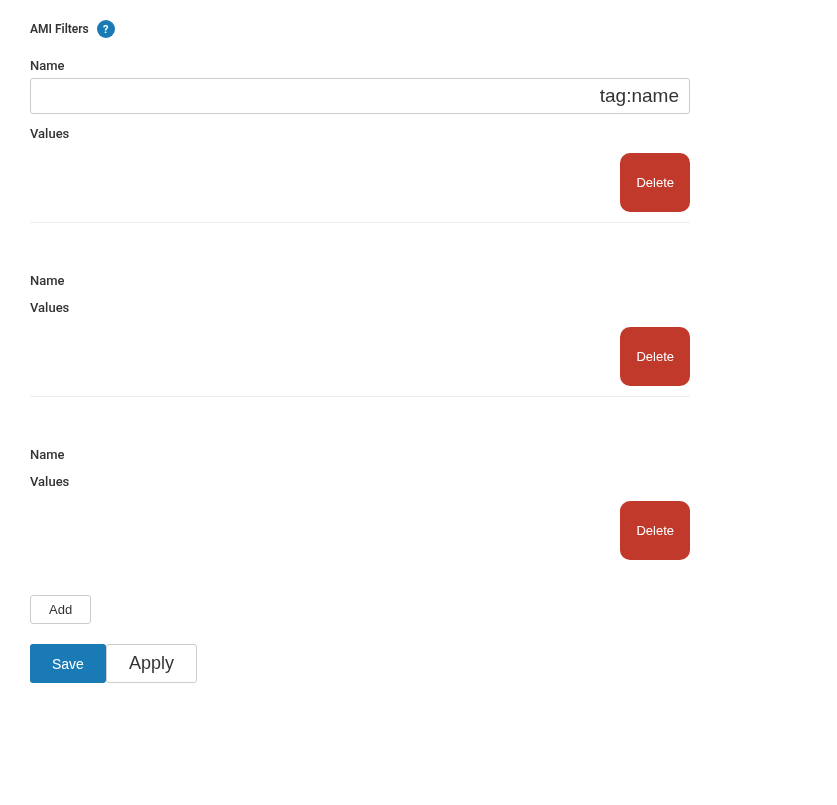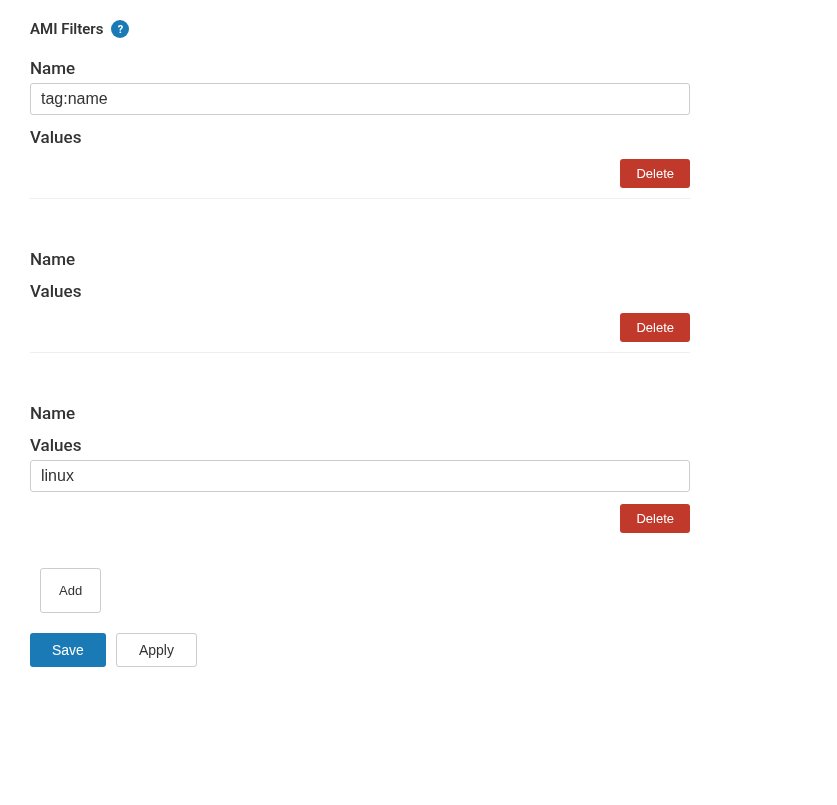--- a/index.html
+++ b/index.html
@@ -17,21 +17,21 @@
     }
 
     .section-header {
       display: flex;
       align-items: center;
       gap: 8px;
       margin-bottom: 20px;
     }
 
     .section-title {
-      font-size: 15px;
+      font-size: 12px;
       font-weight: 600;
       color: #333;
     }
 
     .help-icon {
       display: inline-flex;
       align-items: center;
       justify-content: center;
       width: 18px;
       height: 18px;
@@ -42,95 +42,94 @@
       font-weight: bold;
       cursor: pointer;
     }
 
     .filter-block {
       margin-bottom: 20px;
       padding-bottom: 10px;
     }
 
     .field-label {
-      font-size: 17px;
+      font-size: 13px;
       font-weight: 500;
       color: #333;
       margin-bottom: 5px;
     }
 
     .field-input {
       width: 100%;
       max-width: 660px;
       padding: 6px 10px;
       border: 1px solid #ccc;
       border-radius: 3px;
-      font-size: 16px;
+      font-size: 19px;
       color: #333;
       outline: none;
+      text-align: right;
     }
 
     .field-group {
       margin-bottom: 12px;
     }
 
     .delete-row {
       display: flex;
       justify-content: flex-end;
       max-width: 660px;
       margin-top: 8px;
     }
 
     .btn-delete {
       background-color: #c0392b;
       color: white;
       border: none;
-      padding: 7px 16px;
-      border-radius: 3px;
+      padding: 22px 16px;
+      border-radius: 10px;
       font-size: 13px;
       cursor: pointer;
       font-weight: 500;
     }
 
     .btn-add {
       background-color: #fff;
       color: #333;
       border: 1px solid #ccc;
-      padding: 14px 18px;
+      padding: 6px 18px;
       border-radius: 3px;
       font-size: 13px;
       cursor: pointer;
       margin-top: 5px;
-      margin-left: 10px;
     }
 
     .footer-buttons {
       display: flex;
-      gap: 10px;
       margin-top: 20px;
     }
 
     .btn-save {
       background-color: #1a7ab5;
       color: white;
       border: none;
       padding: 8px 22px;
       border-radius: 3px;
       font-size: 14px;
       cursor: pointer;
       font-weight: 500;
     }
 
     .btn-apply {
       background-color: #fff;
       color: #333;
       border: 1px solid #ccc;
       padding: 8px 22px;
       border-radius: 3px;
-      font-size: 14px;
+      font-size: 18px;
       cursor: pointer;
     }
 
     .divider {
       border: none;
       border-top: 1px solid #eee;
       max-width: 660px;
       margin: 10px 0 20px 0;
     }
   </style>
@@ -169,21 +168,20 @@
         <button class="btn-delete">Delete</button>
       </div>
       <hr class="divider">
     </div>
       <div class="filter-block">
       <div class="field-group">
         <div class="field-label">Name</div>
       </div>
       <div class="field-group">
         <div class="field-label">Values</div>
-        <input class="field-input" type="text" value="linux" style="">
       </div>
       <div class="delete-row">
         <button class="btn-delete">Delete</button>
       </div>
 
     </div>
     </div>
 
   <div style="margin-bottom: 16px;">
     <button class="btn-add">Add</button>

